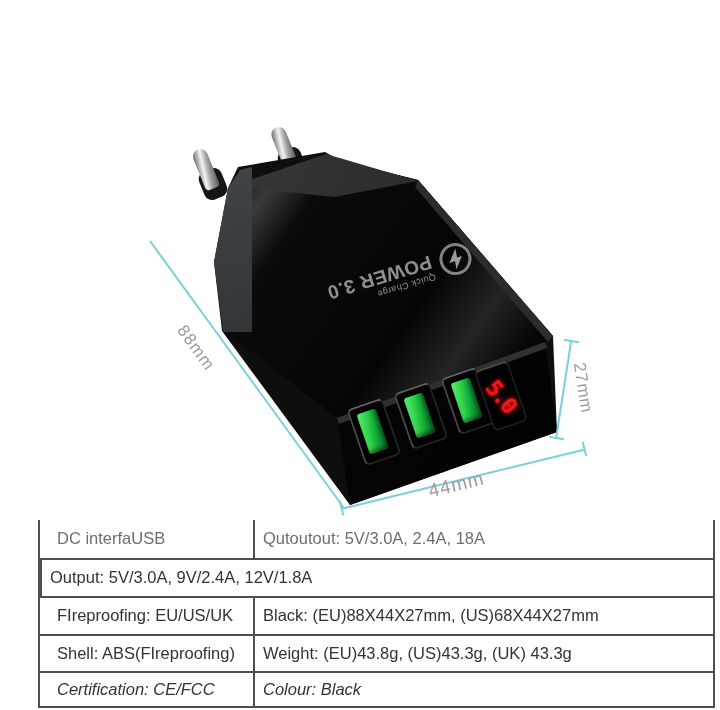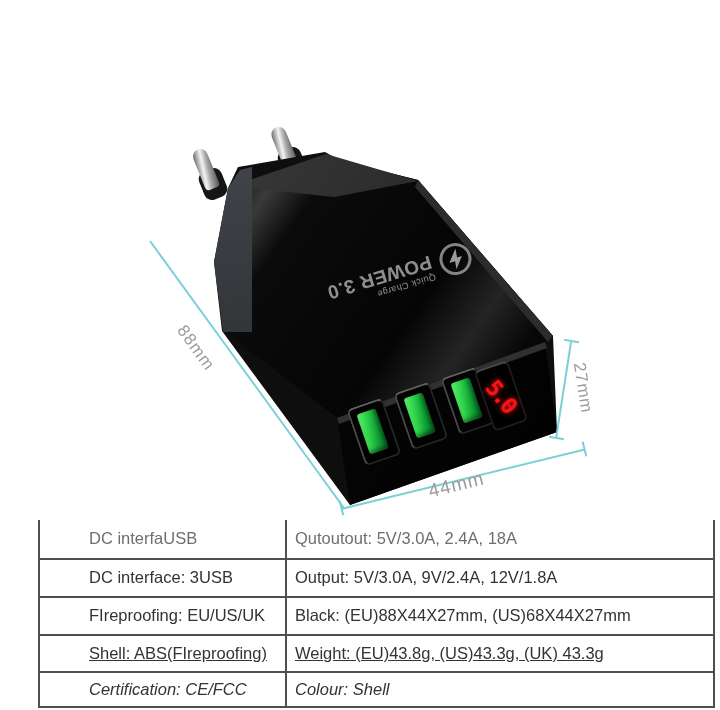--- a/index.html
+++ b/index.html
@@ -65,23 +65,23 @@
   #label27{left:557px;top:378px;transform:rotate(81deg);}
   
   #spec-table{position:absolute;left:38px;top:520px;width:677px;height:188px;box-sizing:border-box;
     border-left:2px solid var(--table-border,#4f4f4f);border-right:2px solid var(--table-border,#4f4f4f);
     border-bottom:2px solid var(--table-border,#4f4f4f);display:flex;flex-direction:column;
     color:var(--table-text,#333);font-size:16.5px;}
   .spec-row{display:flex;box-sizing:border-box;}
   .spec-row + .spec-row{border-top:2px solid var(--table-border,#4f4f4f);}
   .spec-row.ghost{color:#6e6e6e;filter:blur(.5px);}
   .cell{display:flex;align-items:center;box-sizing:border-box;}
-  .cell-left{width:213px;padding-left:17px;flex:0 0 auto;margin-left:32px;}
+  .cell-left{width:213px;padding-left:17px;flex:0 0 auto;}
   .cell-right{flex:1;border-left:2px solid var(--table-border,#4f4f4f);padding-left:8px;}
-  #row-1{height:38px;} #row-2{height:39px;} #row-3{height:38px;} #row-4{height:38px;text-decoration:underline;} #row-5{height:35px;font-style:italic;}
+  #row-1{height:38px;} #row-2{height:39px;} #row-3{height:38px;} #row-4{height:38px;} #row-5{height:35px;font-style:italic;}
 </style>
 </head>
 <body>
 
 <div id="stage">
 
   <div class="pin-collar" id="collar-left"></div>
   <div class="pin-collar" id="collar-right"></div>
   <div class="pin" id="pin-left"></div>
   <div class="pin" id="pin-right"></div>
@@ -129,30 +129,29 @@
   <span class="dim-label" id="label88">88mm</span>
   <span class="dim-label" id="label44">44mm</span>
   <span class="dim-label" id="label27">27mm</span>
 
   <div id="spec-table">
     <div class="spec-row ghost" id="row-1">
       <div class="cell cell-left">DC interfaUSB</div>
       <div class="cell cell-right">Qutoutout: 5V/3.0A, 2.4A, 18A</div>
     </div>
     <div class="spec-row" id="row-2">
-      <div class="cell cell-left">DC interface: 3USB</div>
       <div class="cell cell-right">Output: 5V/3.0A, 9V/2.4A, 12V/1.8A</div>
     </div>
     <div class="spec-row" id="row-3">
       <div class="cell cell-left">FIreproofing: EU/US/UK</div>
       <div class="cell cell-right">Black: (EU)88X44X27mm, (US)68X44X27mm</div>
     </div>
     <div class="spec-row" id="row-4">
       <div class="cell cell-left">Shell: ABS(FIreproofing)</div>
       <div class="cell cell-right">Weight: (EU)43.8g, (US)43.3g, (UK) 43.3g</div>
     </div>
     <div class="spec-row" id="row-5">
       <div class="cell cell-left">Certification: CE/FCC</div>
-      <div class="cell cell-right">Colour: Shell</div>
+      <div class="cell cell-right">Colour: Black</div>
     </div>
   </div>
 
 </div>
 
 </body></html>

